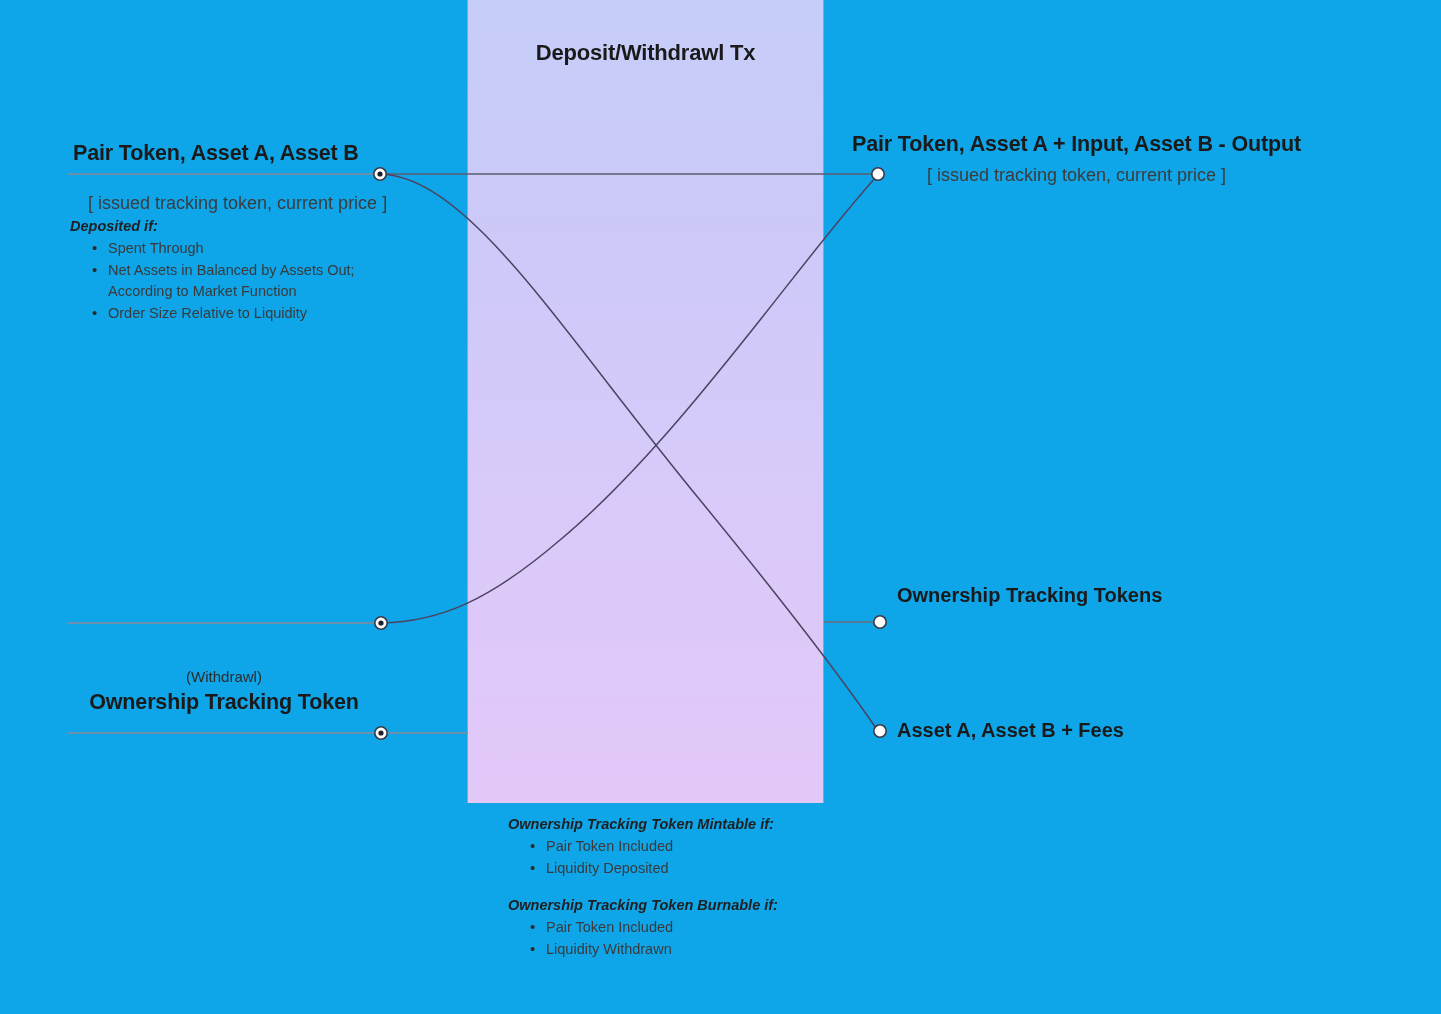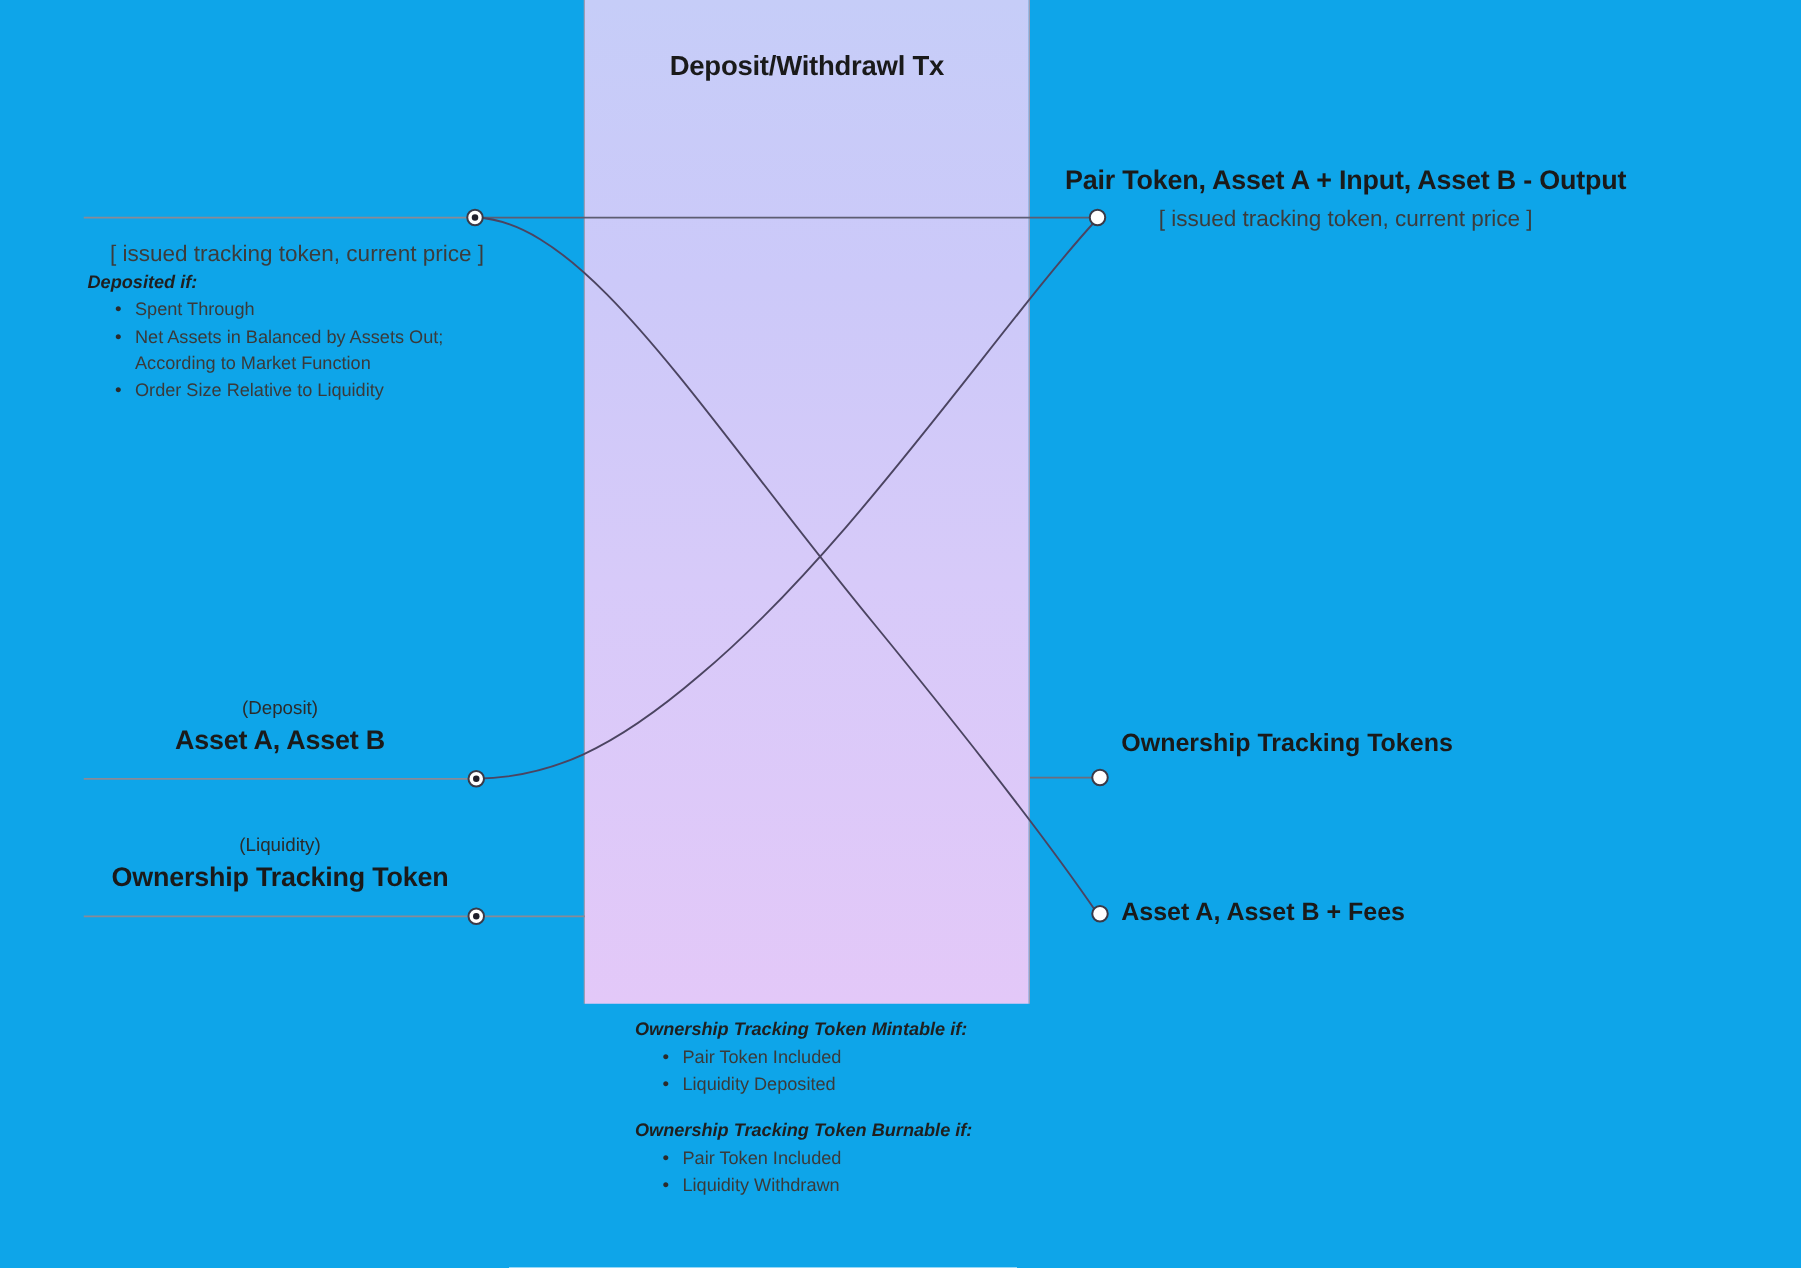--- a/index.html
+++ b/index.html
@@ -144,42 +144,41 @@
     <g>
       <circle cx="381" cy="733" r="6.2" fill="#ffffff" stroke="#3a3a48" stroke-width="1.6"></circle>
       <circle cx="381" cy="733" r="2.6" fill="#1f1f2b"></circle>
     </g>
 
     <circle cx="878" cy="174" r="6.2" fill="#ffffff" stroke="#3a3a48" stroke-width="1.6"></circle>
     <circle cx="880" cy="622" r="6.2" fill="#ffffff" stroke="#3a3a48" stroke-width="1.6"></circle>
     <circle cx="880" cy="731" r="6.2" fill="#ffffff" stroke="#3a3a48" stroke-width="1.6"></circle>
   </svg>
 
+  <div class="blk" style="left:73px; top:141px;">
+    <div class="title-lg">Pair Token, Asset A, Asset B</div>
+  </div>
 
   <div class="blk" style="left:88px; top:193px;">
     <div class="title-sub">[ issued tracking token, current price ]</div>
   </div>
 
   <div class="blk" style="left:70px; top:218px;">
     <div class="cond-head">Deposited if:</div>
     <ul class="bullets">
       <li>Spent Through</li>
       <li>Net Assets in Balanced by Assets Out;</li>
       <li class="cont">According to Market Function</li>
       <li>Order Size Relative to Liquidity</li>
     </ul>
   </div>
 
-  <div class="blk" style="left:67px; top:558px; width:314px; text-align:center;">
-    <div class="paren">(Deposit)</div>
-    <div class="title-lg" style="margin-top:5px;">Asset A, Asset B</div>
-  </div>
 
   <div class="blk" style="left:67px; top:668px; width:314px; text-align:center;">
-    <div class="paren">(Liquidity)</div>
+    <div class="paren">(Withdrawl)</div>
     <div class="title-lg" style="margin-top:5px;">Ownership Tracking Token</div>
   </div>
 
   <div class="blk" style="left:852px; top:132px;">
     <div class="title-lg">Pair Token, Asset A + Input, Asset B - Output</div>
     <div class="title-sub" style="text-align:center; margin-top:8px;">[ issued tracking token, current price ]</div>
   </div>
 
   <div class="blk" style="left:897px; top:584px;">
     <div class="rt-lbl">Ownership Tracking Tokens</div>

